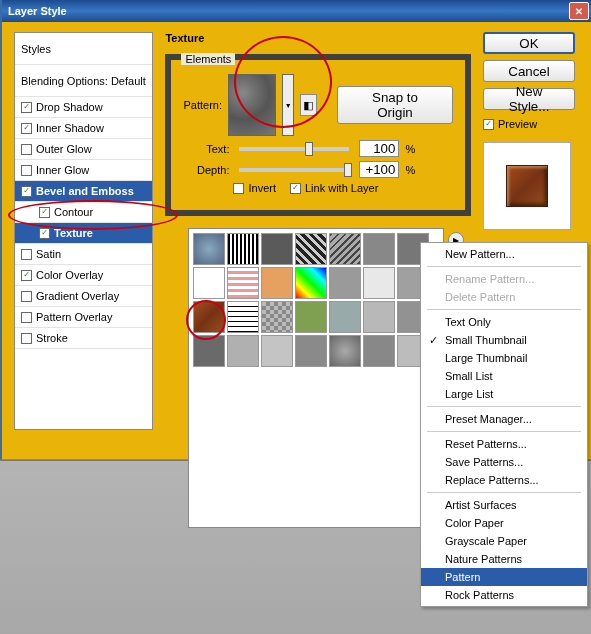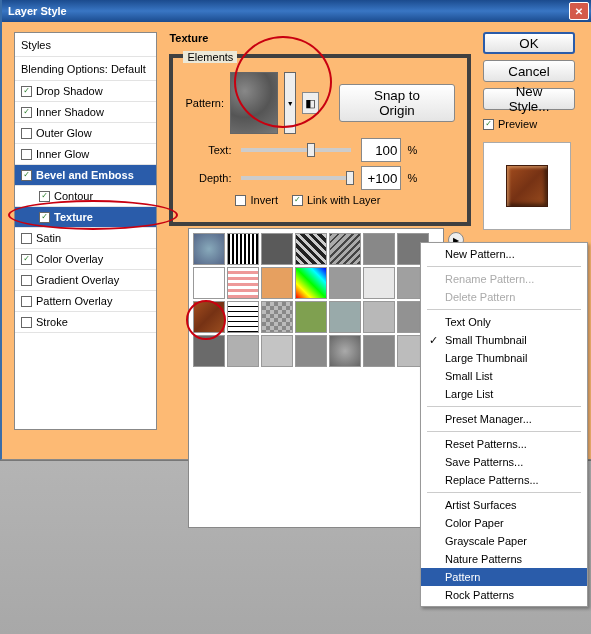--- a/index.html
+++ b/index.html
@@ -9,21 +9,21 @@
   font-size: 11px;
   background: #999;
   width: 591px;
   height: 634px;
   overflow: hidden;
   position: relative;
 }
 .dialog {
   position: absolute;
   top: 0; left: 0; right: 0;
-  background: #fdba74;
+  background: #eab308;
   border-left: 2px solid #3A6DA8;
   border-bottom: 1px solid #888;
   height: 460px;
 }
 .titlebar {
   background: linear-gradient(to bottom, #1B4B8E, #3976C4 50%, #1B4B8E);
   color: #fff;
   height: 22px;
   display: flex;
   align-items: center;
@@ -59,21 +59,21 @@
 .styles-list div {
   padding: 4px 6px;
   border-bottom: 1px solid #e3e3e3;
   display: flex;
   align-items: center;
   gap: 4px;
 }
 .styles-list .hdr {
   font-weight: normal;
   background: #fff;
-  height: 24px;
+  height: 32px;
 }
 .styles-list .sub { padding-left: 24px; }
 .styles-list .sel {
   background: #2A5CAA;
   color: #fff;
 }
 .chk {
   width: 11px;
   height: 11px;
   border: 1px solid #666;
@@ -92,21 +92,21 @@
   gap: 12px;
 }
 .settings {
   flex: 1;
 }
 .sect-title {
   font-weight: bold;
   margin-bottom: 4px;
 }
 .group {
-  border: 4px solid #404040;
+  border: 6px solid #404040;
   padding: 10px 12px 12px;
   margin-top: 10px;
   position: relative;
 }
 .group-label {
   position: absolute;
   top: -7px;
   left: 10px;
   background: #ECE9D8;
   padding: 0 4px;
@@ -162,21 +162,21 @@
   position: absolute;
   top: -5px;
   left: 60%;
   width: 8px;
   height: 14px;
   background: #eee;
   border: 1px solid #666;
 }
 .nbox {
   width: 40px;
-  height: 24px;
+  height: 17px;
   border: 1px solid #888;
   background: #fff;
   text-align: right;
   padding: 1px 3px;
 }
 .right-col {
   width: 96px;
   display: flex;
   flex-direction: column;
   gap: 6px;

